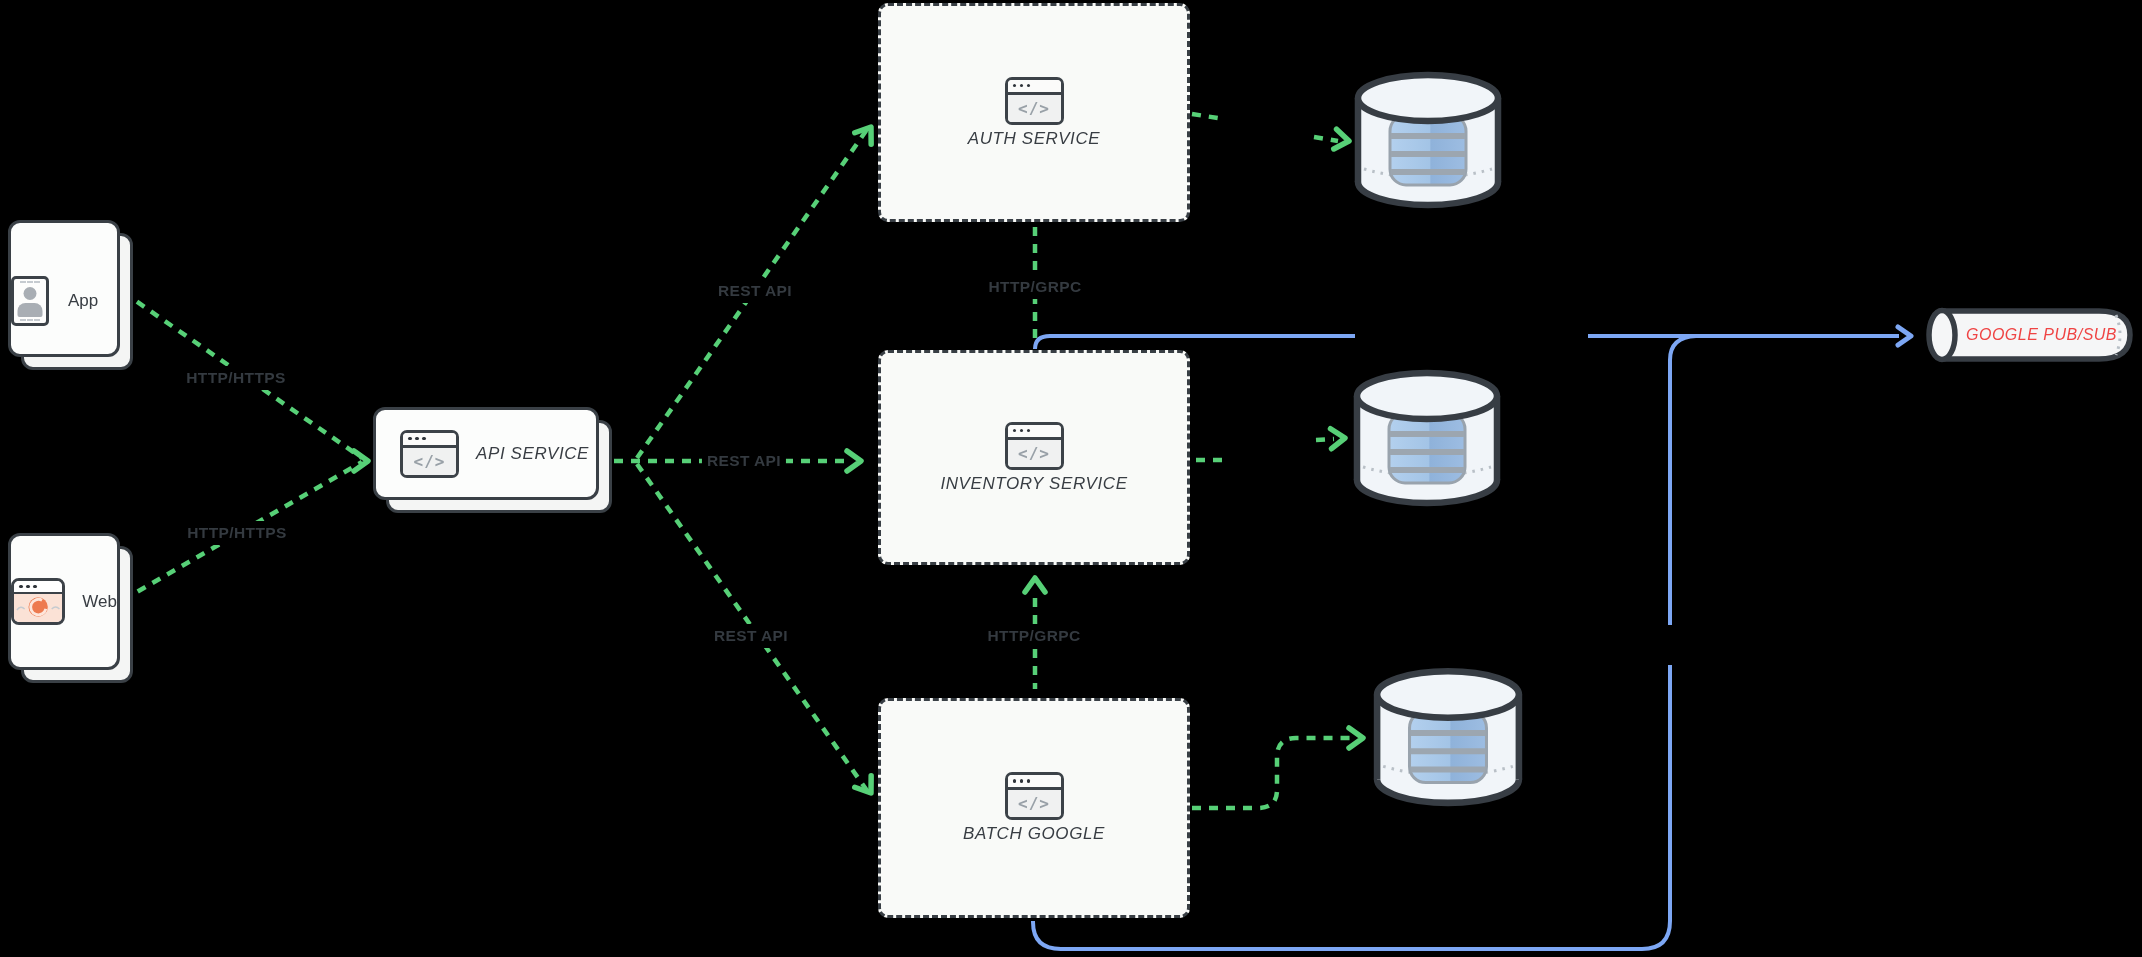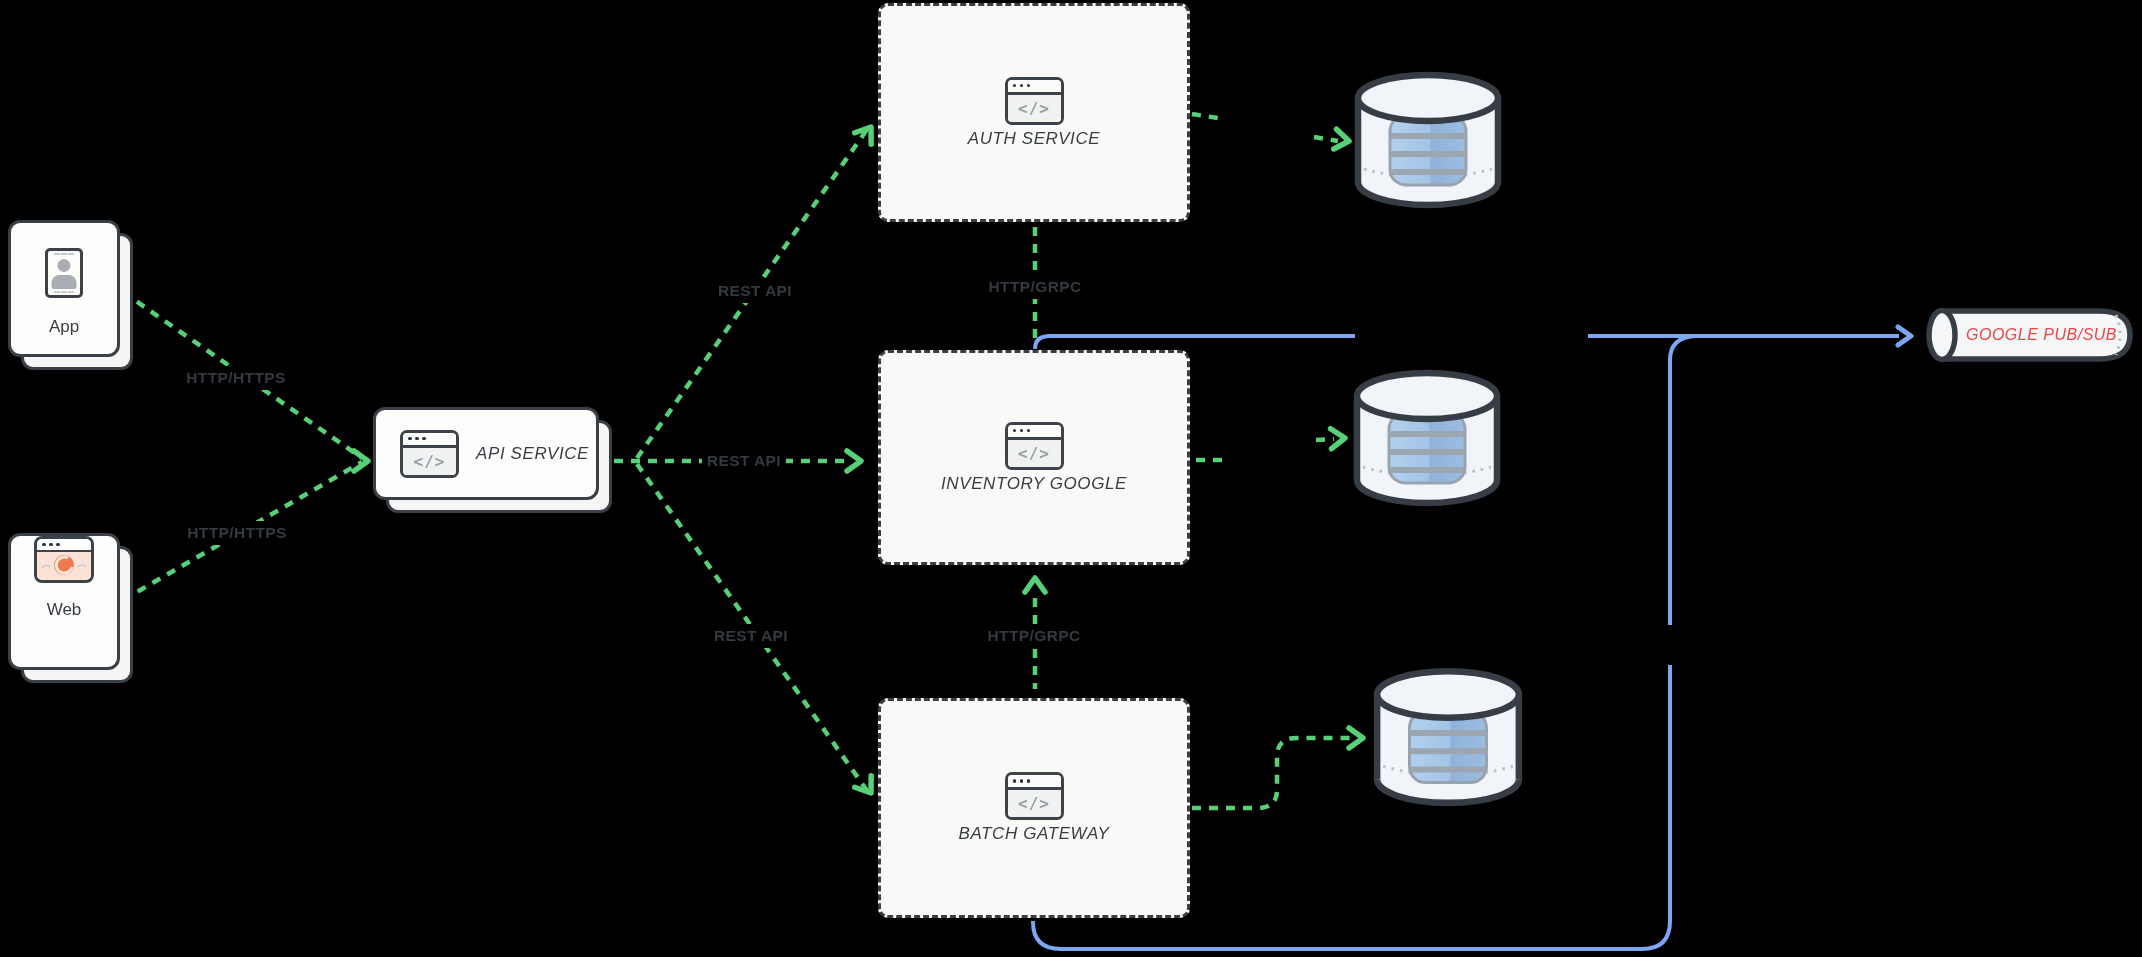--- a/index.html
+++ b/index.html
@@ -6,21 +6,21 @@
   .canvas{position:relative;width:2142px;height:957px;background:#000000;overflow:hidden;
           font-family:"Liberation Sans",sans-serif;}
   .wires{position:absolute;left:0;top:0;width:2142px;height:957px;z-index:1;}
 
   
   .stack{position:absolute;z-index:2;}
   .stack-back{position:absolute;left:13px;top:13px;width:100%;height:100%;
               background:#f4f5f4;border:3.5px solid #3a4046;border-radius:12px;box-sizing:border-box;}
   .stack-front{position:absolute;left:0;top:0;width:100%;height:100%;
                background:#fcfdfc;border:3.5px solid #3a4046;border-radius:12px;box-sizing:border-box;
-               display:flex;flex-direction:column;align-items:center;}
+               display:flex;flex-direction:row;align-items:center;}
   .stack-front.row{flex-direction:row;align-items:center;}
 
   .node-label{font-size:17px;color:#383d43;font-weight:500;}
   .node-label.caps{font-style:italic;letter-spacing:0.6px;font-weight:500;}
 
   
   .svc{position:absolute;z-index:2;background:#f9faf8;border:3.5px dashed #383e44;border-radius:10px;
        box-sizing:border-box;display:flex;flex-direction:column;align-items:center;justify-content:center;}
   .svc .node-label{margin-top:4px;}
 
@@ -191,33 +191,33 @@
 
   <div class="svc" style="left:878px;top:350px;width:312px;height:215px;">
     <div class="win">
       <div class="win-bar">
           <i></i>
           <i></i>
           <i></i>
         </div>
       <div class="win-body">&lt;/&gt;</div>
     </div>
-    <div class="node-label caps">INVENTORY GOOGLE</div>
+    <div class="node-label caps">INVENTORY SERVICE</div>
   </div>
 
   <div class="svc" style="left:878px;top:698px;width:312px;height:220px;">
     <div class="win">
       <div class="win-bar">
           <i></i>
           <i></i>
           <i></i>
         </div>
       <div class="win-body">&lt;/&gt;</div>
     </div>
-    <div class="node-label caps">BATCH GATEWAY</div>
+    <div class="node-label caps">BATCH GOOGLE</div>
   </div>
 
   <div class="pubsub-label" style="left:1966px;top:326px;">GOOGLE PUB/SUB</div>
 
   <div class="edge-label" style="left:236px;top:378px;">HTTP/HTTPS</div>
   <div class="edge-label" style="left:237px;top:533px;">HTTP/HTTPS</div>
   <div class="edge-label" style="left:755px;top:291px;">REST API</div>
   <div class="edge-label" style="left:744px;top:461px;">REST API</div>
   <div class="edge-label" style="left:751px;top:636px;">REST API</div>
   <div class="edge-label" style="left:1035px;top:287px;">HTTP/GRPC</div>

